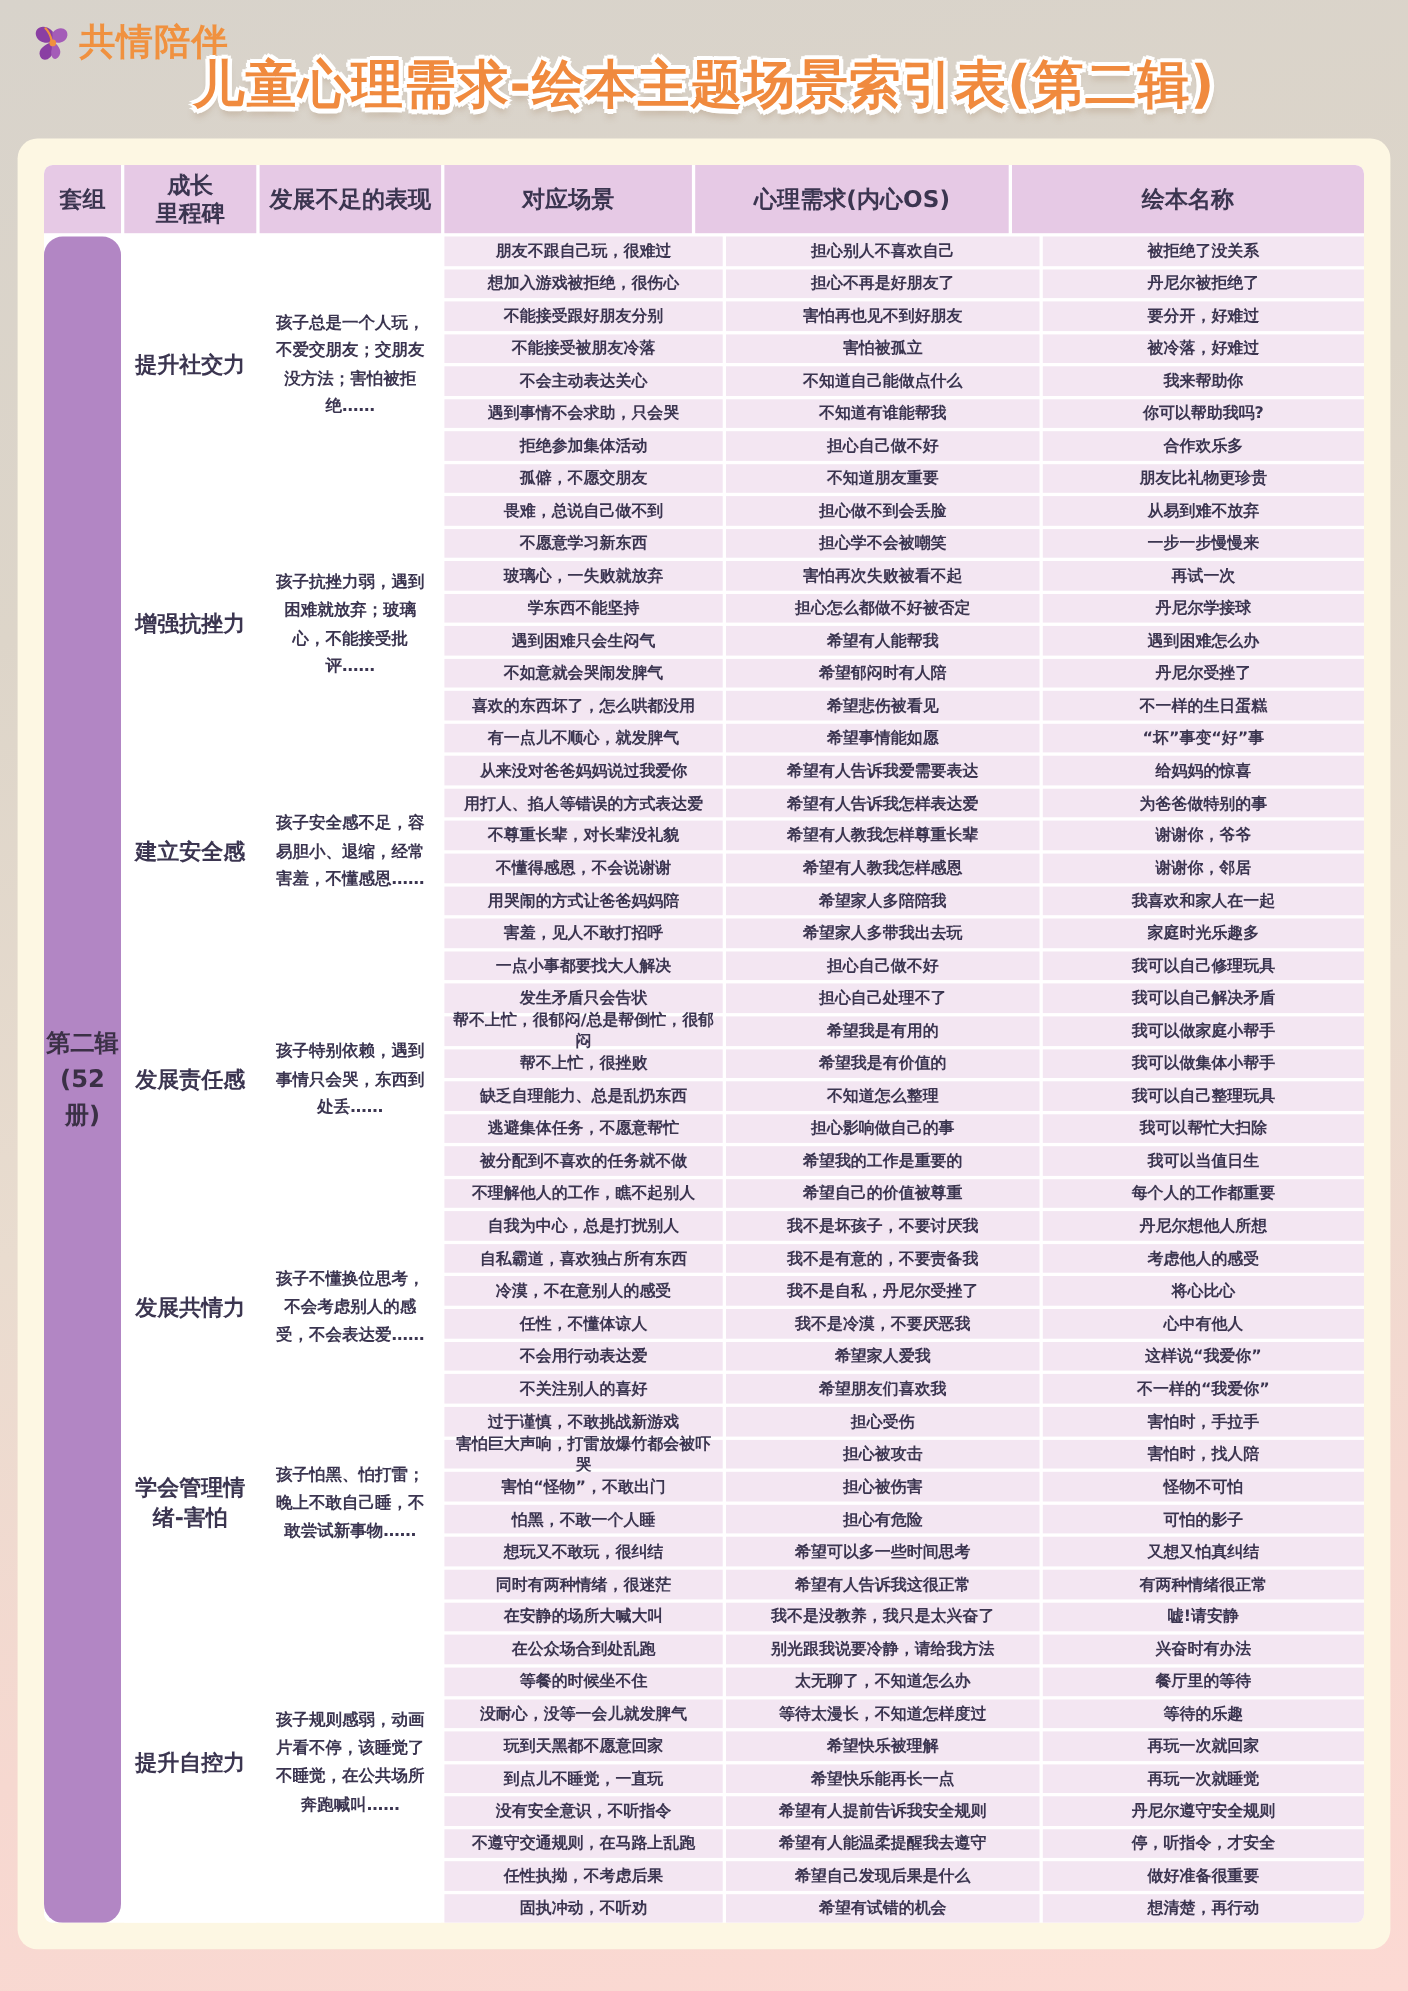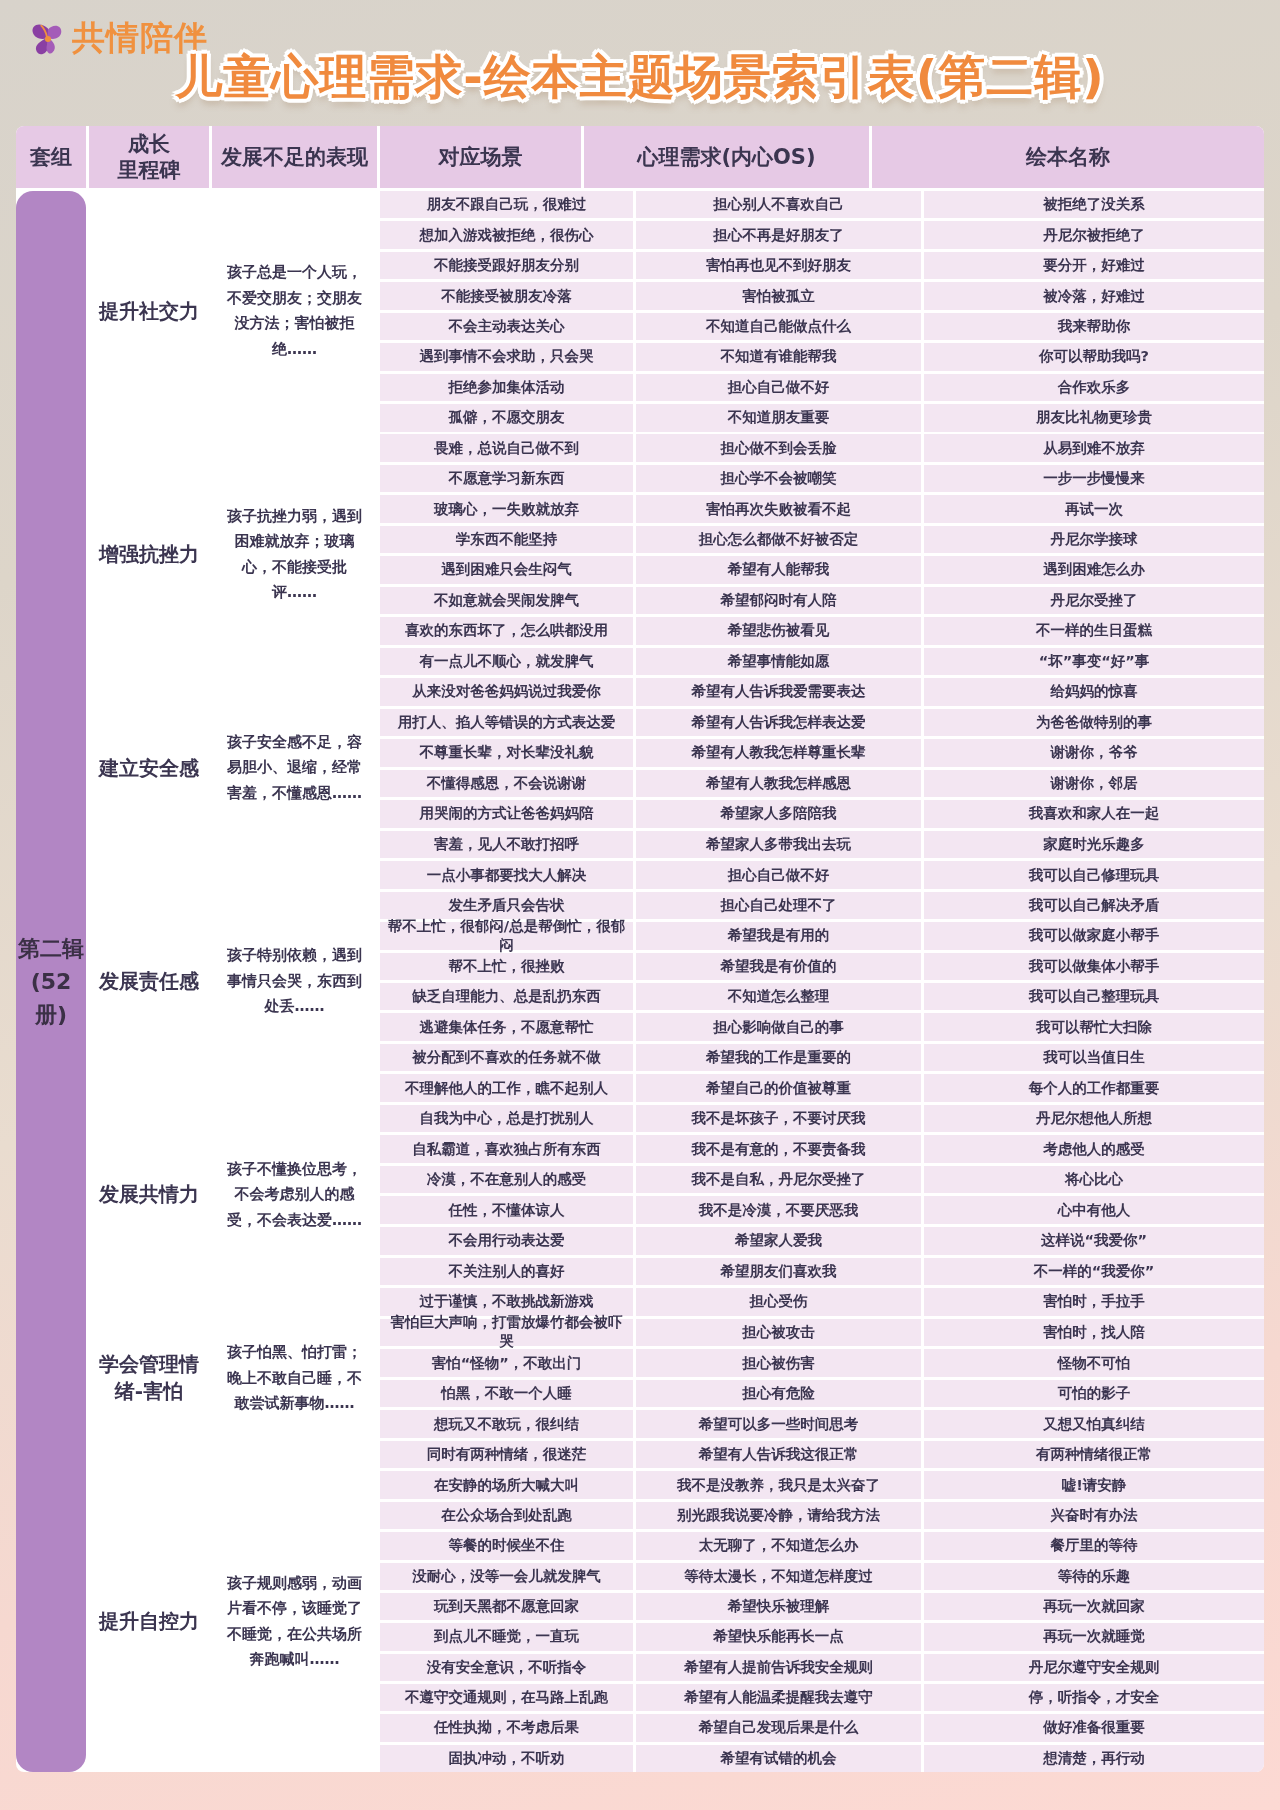--- a/index.html
+++ b/index.html
@@ -16,35 +16,35 @@
   .title{
     position:absolute;top:46px;left:0;right:0;margin:0;
     text-align:center;font-size:47px;font-weight:900;color:#f08a3e;letter-spacing:1px;
     text-shadow:-3px -3px 0 #fff,3px -3px 0 #fff,-3px 3px 0 #fff,3px 3px 0 #fff,
                 0 -4px 0 #fff,0 4px 0 #fff,-4px 0 0 #fff,4px 0 0 #fff,
                 0 7px 7px rgba(150,110,70,.35);
   }
   .card{
     position:absolute;left:16px;top:126px;width:1248px;height:1646px;
     background:#fdf7e3;border-radius:18px;
-    padding:0;box-sizing:border-box;
+    padding:24px;box-sizing:border-box;
   }
   .table{
     width:100%;height:100%;background:#fff;border-radius:8px;overflow:hidden;
     display:flex;flex-direction:column;gap:3px;
   }
   .thead{display:flex;gap:3px;height:62px;flex:none;}
   .th{
     background:#e6c9e5;display:flex;align-items:center;justify-content:center;
     font-size:21px;font-weight:900;white-space:pre-line;text-align:center;line-height:1.25;
   }
   .c0{width:70px;flex:none;}
   .c1{width:120px;flex:none;}
   .c2{width:165px;flex:none;}
-  .c3{width:201px;flex:none;}
+  .c3{width:225px;flex:none;}
   .c4{width:285px;flex:none;}
   .c5{flex:1;}
   .tbody{display:flex;gap:3px;flex:1;min-height:0;}
   .set-cell{
     width:70px;flex:none;background:#b286c4;
     display:flex;align-items:center;justify-content:center;
     font-size:22px;font-weight:900;white-space:pre-line;text-align:center;line-height:1.5;
     color:#3b3046;
     border-radius:17px;
   }

